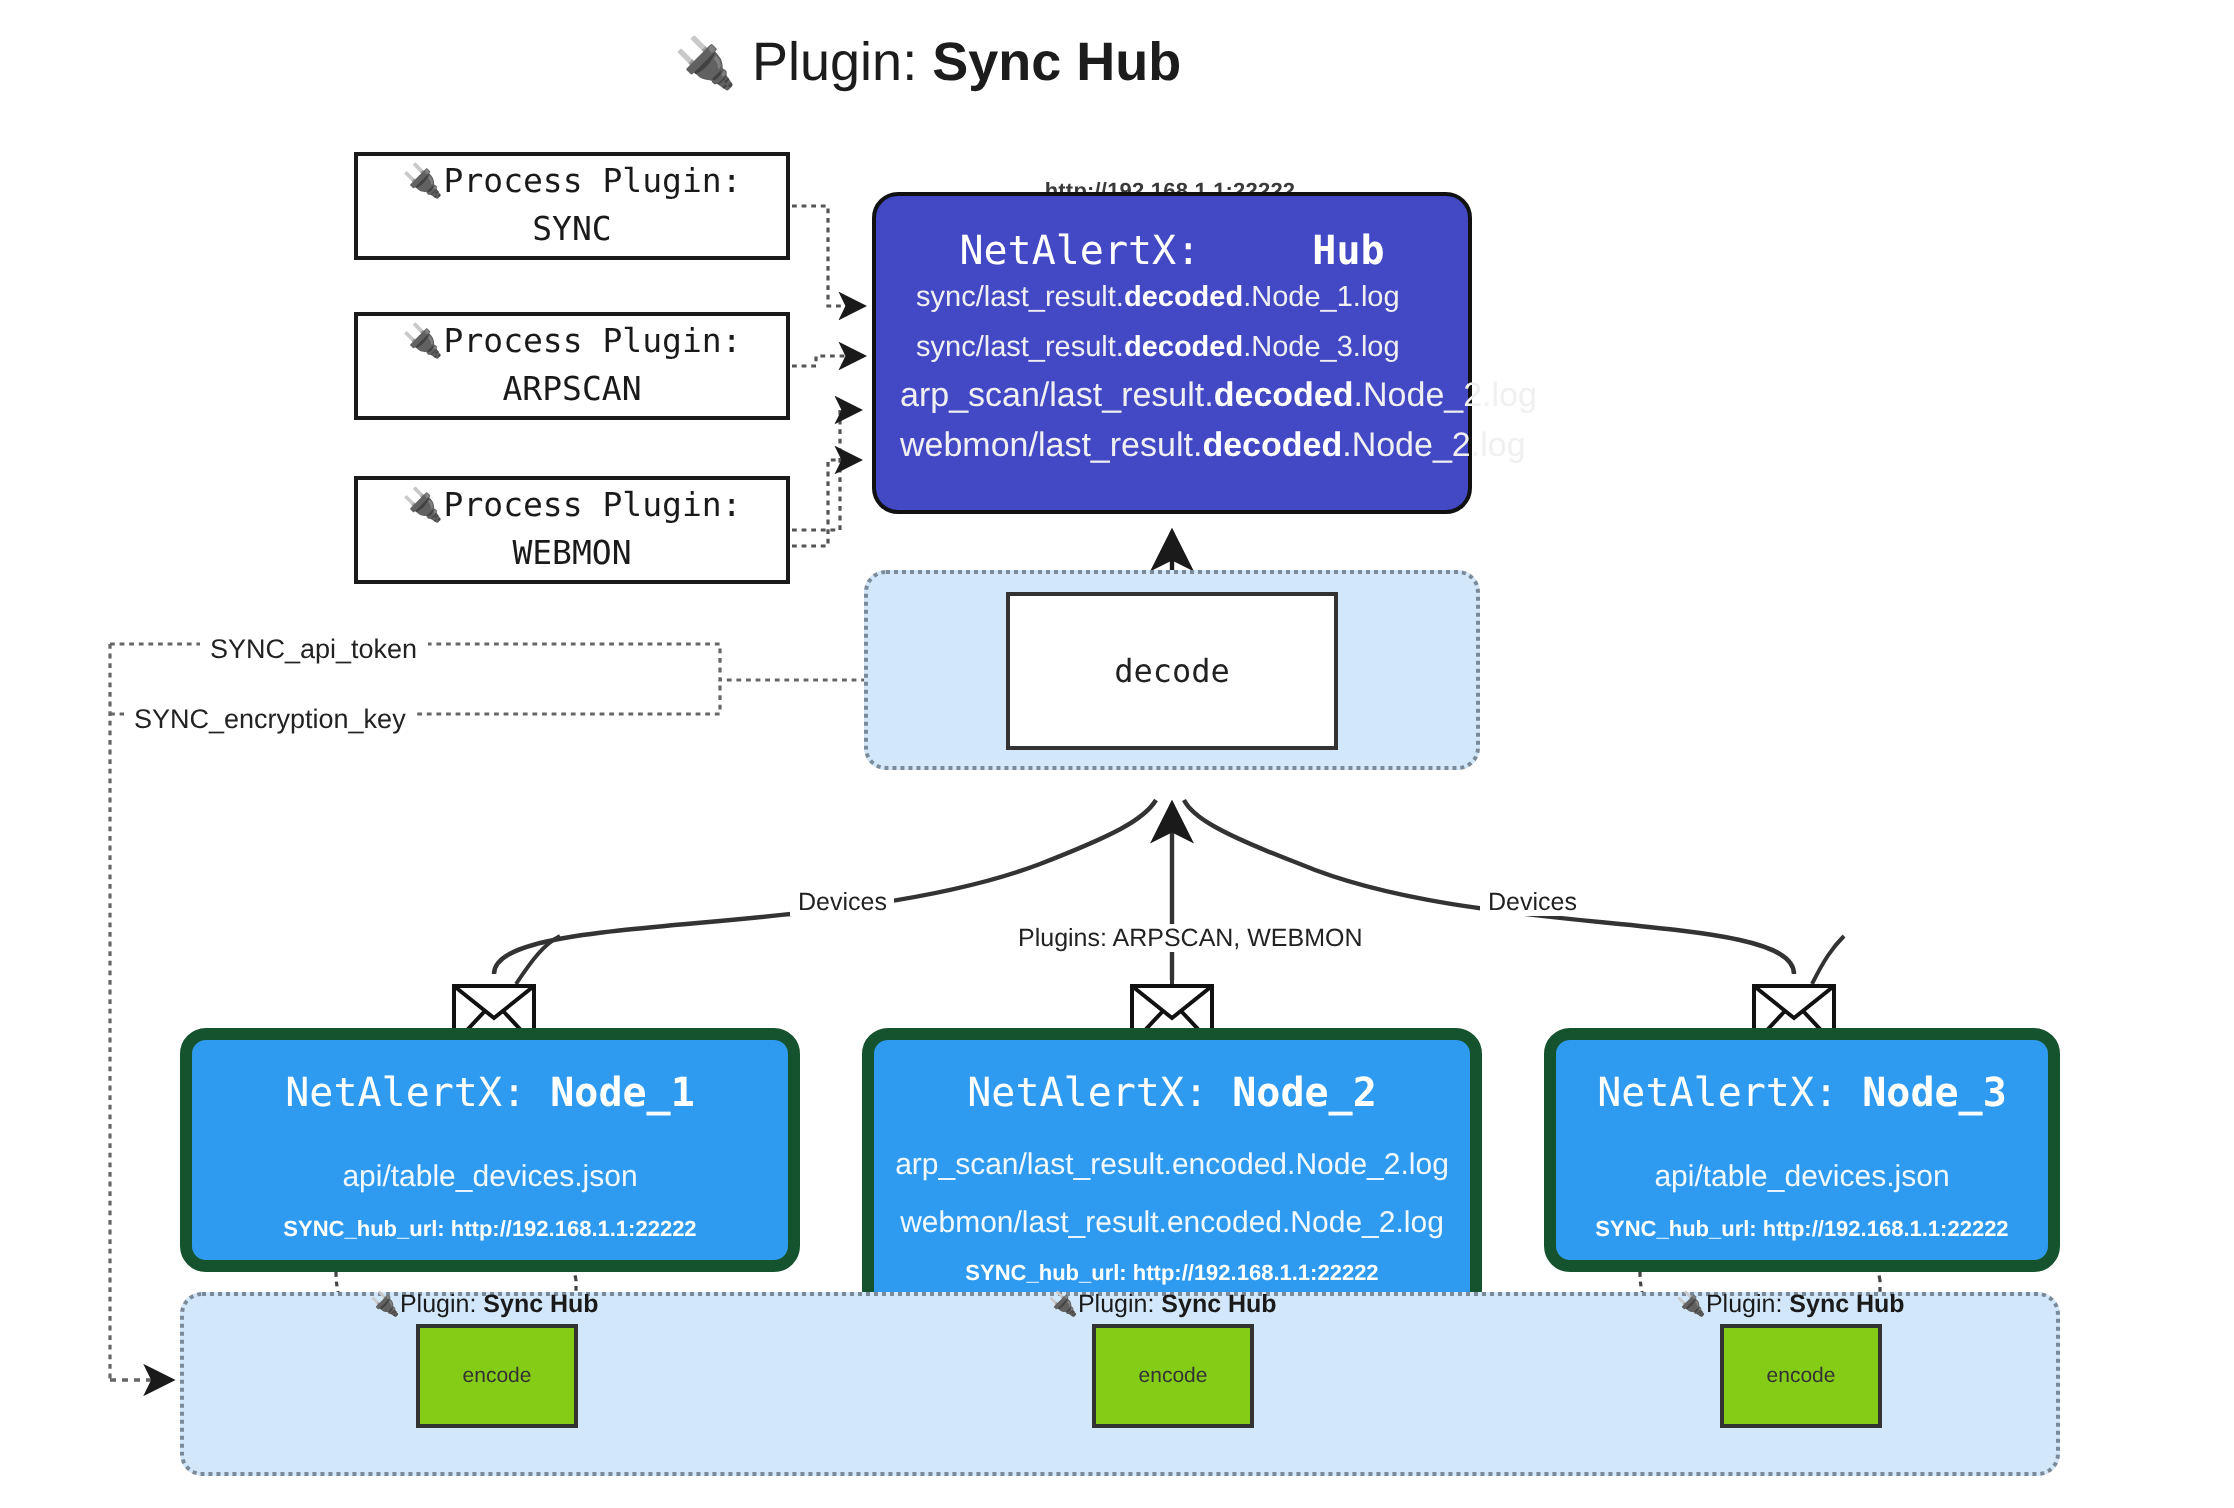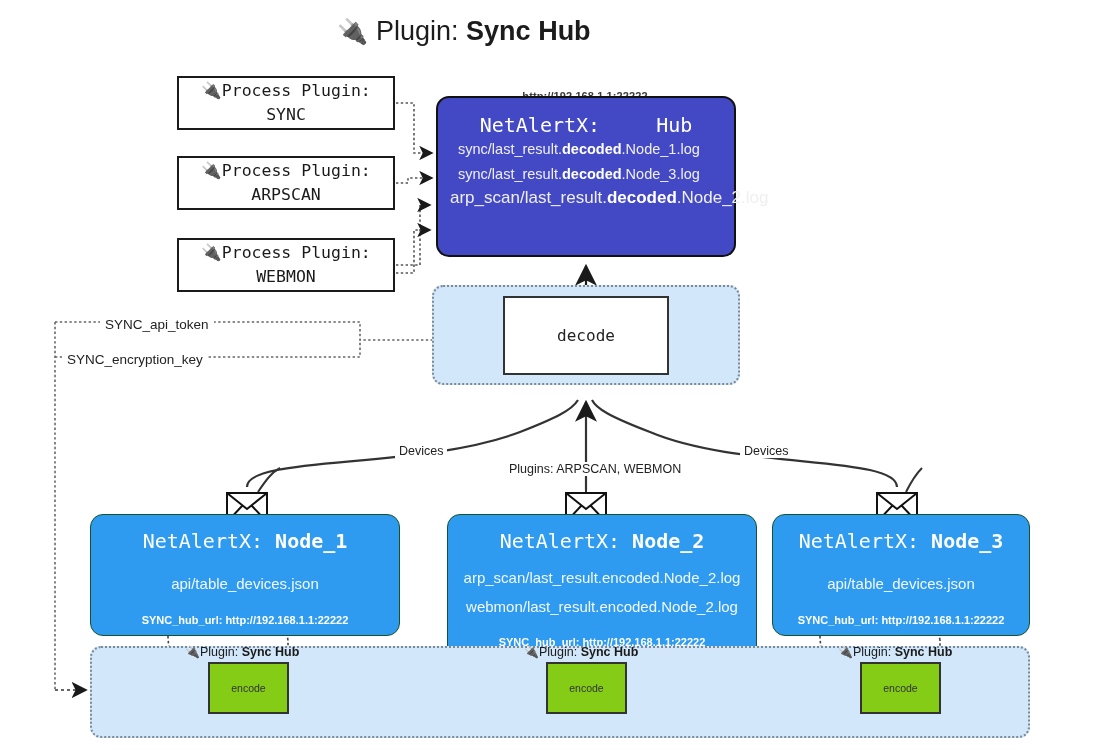--- a/index.html
+++ b/index.html
@@ -22,21 +22,21 @@
   .procbox .l1{white-space:nowrap;}
   .procbox .l2{white-space:nowrap;}
 
   
   #hub-url{left:440px;top:90px;width:290px;text-align:center;font-size:11px;
            color:#3a3a3a;font-weight:bold;letter-spacing:.1px;}
   #hub{left:436px;top:96px;width:300px;height:161px;background:#4348c4;
        border:2px solid #111;border-radius:13px;box-sizing:border-box;}
   #hub .hubtitle{font-family:"DejaVu Sans Mono","Liberation Mono",monospace;
        font-size:20px;color:#ffffff;text-align:center;margin-top:15px;white-space:nowrap;}
-  #hub .hubtitle b{font-weight:normal;margin-left:44px;}
+  #hub .hubtitle b{font-weight:bold;margin-left:44px;}
   #hub .logline{color:#f0f0f2;font-size:14.5px;line-height:24.5px;white-space:nowrap;
        padding-left:20px;}
   #hub .logline b{font-weight:bold;color:#ffffff;}
   #hub .wide{padding-left:12px;font-size:17px;}
 
   
   #decode-wrap{left:432px;top:285px;width:308px;height:100px;background:#d2e7fa;
        border:2px dotted #7a8a99;border-radius:11px;box-sizing:border-box;}
   #decode{left:503px;top:296px;width:166px;height:79px;background:#ffffff;
        border:2px solid #333;box-sizing:border-box;
@@ -48,29 +48,29 @@
   #k-api{left:100px;top:317px;}
   #k-enc{left:62px;top:352px;}
 
   
   .edgelabel{font-size:12.5px;color:#222;background:#ffffff;padding:0 4px;white-space:nowrap;}
   #lbl-dev-l{left:395px;top:444px;}
   #lbl-dev-r{left:740px;top:444px;}
   #lbl-plugins{left:505px;top:462px;}
 
   
-  .node{border:1px solid #14532d;border-radius:13px;box-sizing:border-box;background:#2e9bf0;}
+  .node{border:6px solid #14532d;border-radius:13px;box-sizing:border-box;background:#2e9bf0;}
   .node .ntitle{font-family:"DejaVu Sans Mono","Liberation Mono",monospace;
        font-size:20px;color:#ffffff;text-align:center;margin-top:14px;white-space:nowrap;}
   .node .ntitle b{font-weight:bold;}
   .node .nline{color:#f2f8ff;font-size:15px;text-align:center;white-space:nowrap;}
   .node .nurl{color:#ffffff;font-size:11px;font-weight:bold;text-align:center;
        white-space:nowrap;position:absolute;left:0;width:100%;bottom:9px;}
   #node1{left:90px;top:514px;width:310px;height:122px;}
-  #node2{left:447px;top:514px;width:310px;height:144px;}
+  #node2{left:431px;top:514px;width:310px;height:144px;}
   #node3{left:772px;top:514px;width:258px;height:122px;}
   #node1 .nline{margin-top:22px;}
   #node3 .nline{margin-top:22px;}
   #node2 .nline{margin-top:0;line-height:29px;}
   #node2 .nlines{margin-top:10px;}
 
   
   #encode-strip{left:90px;top:646px;width:940px;height:92px;background:#d2e7fa;
        border:2px dotted #7a8a99;border-radius:11px;box-sizing:border-box;}
   .encbox{background:#84cc16;border:2px solid #333;width:81px;height:52px;
@@ -151,20 +151,21 @@
 
 <div class="abs" id="hub-url">http://192.168.1.1:22222</div>
 <div class="abs" id="hub">
   <div class="hubtitle">
     <span>NetAlertX:</span>
     <b>Hub</b>
   </div>
   <div class="logline"><span>sync/last_result.</span><b>decoded</b><span>.Node_1.log</span></div>
   <div class="logline"><span>sync/last_result.</span><b>decoded</b><span>.Node_3.log</span></div>
   <div class="logline wide"><span>arp_scan/last_result.</span><b>decoded</b><span>.Node_2.log</span></div>
+  <div class="logline wide"><span>webmon/last_result.</span><b>decoded</b><span>.Node_2.log</span></div>
 </div>
 
 <div class="abs" id="decode-wrap"></div>
 <div class="abs" id="decode">decode</div>
 
 <div class="abs keylabel" id="k-api">SYNC_api_token</div>
 <div class="abs keylabel" id="k-enc">SYNC_encryption_key</div>
 
 <div class="abs edgelabel" id="lbl-dev-l">Devices</div>
 <div class="abs edgelabel" id="lbl-dev-r">Devices</div>

